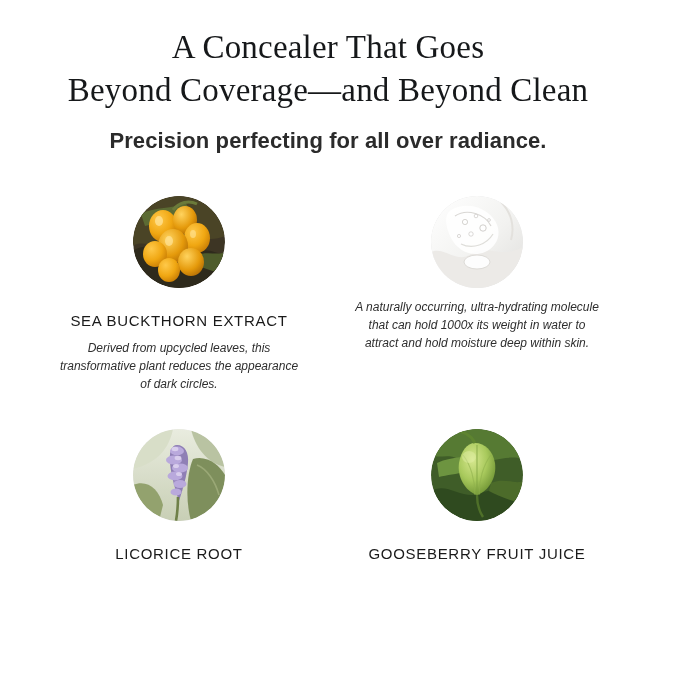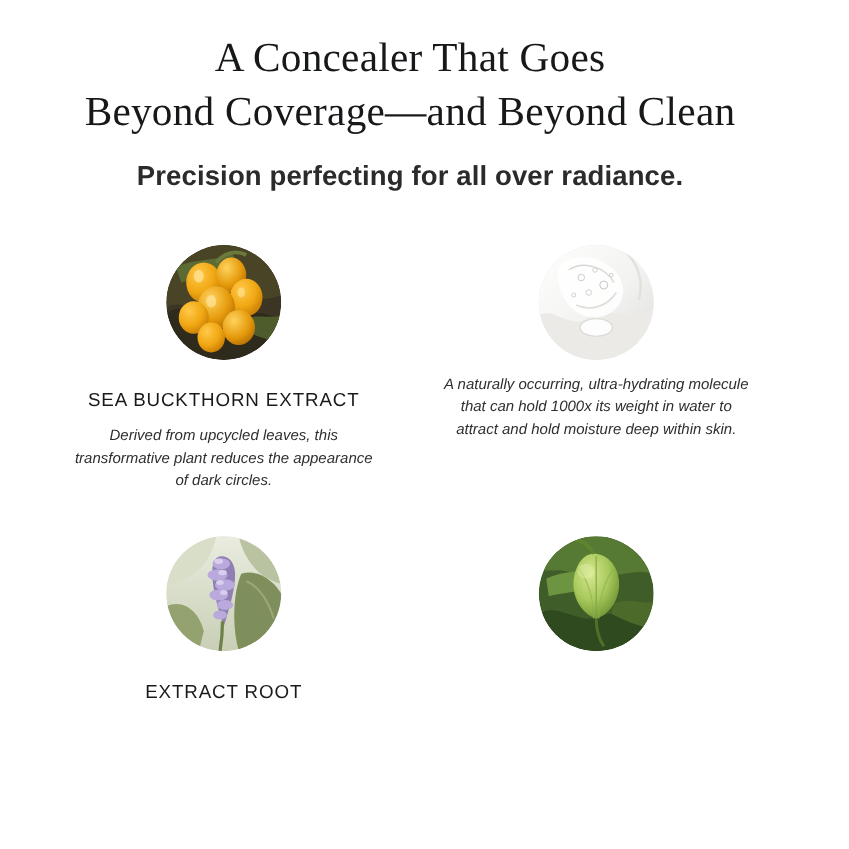--- a/index.html
+++ b/index.html
@@ -213,21 +213,21 @@
             <g fill="#ded5f0" opacity="0.85">
               <ellipse cx="42" cy="20" rx="3.4" ry="2.2"></ellipse>
               <ellipse cx="45" cy="29" rx="3.4" ry="2.2"></ellipse>
               <ellipse cx="43" cy="37" rx="3" ry="2"></ellipse>
               <ellipse cx="46" cy="45" rx="3" ry="2"></ellipse>
             </g>
             <path d="M45 68 C45 78 44 86 43 92" stroke="#6f8049" stroke-width="2.6" fill="none"></path>
           </g>
         </svg>
       </div>
-      <div class="cell-title">EXTRACT ROOT</div>
+      <div class="cell-title">LICORICE ROOT</div>
     </div>
 
     <div class="cell wide">
       <div class="thumb">
         <svg width="92" height="92" viewBox="0 0 92 92" aria-hidden="true">
           <defs>
             <clipPath id="c4">
                 <circle cx="46" cy="46" r="46"></circle>
               </clipPath>
             <radialGradient id="goose" cx="38%" cy="32%" r="72%">
@@ -245,16 +245,17 @@
             <path d="M44 14 C54 14 62 22 64 34 C66 48 58 62 46 66 C34 62 26 48 28 34 C30 22 36 14 44 14 Z" fill="url(#goose)"></path>
             <path d="M46 16 C46 30 46 52 46 66" stroke="#7fa341" stroke-width="1.2" fill="none" opacity="0.7"></path>
             <path d="M32 26 C40 36 44 52 44 66" stroke="#8fb04d" stroke-width="1.1" fill="none" opacity="0.6"></path>
             <path d="M60 26 C52 36 48 52 48 66" stroke="#8fb04d" stroke-width="1.1" fill="none" opacity="0.6"></path>
             <ellipse cx="38" cy="28" rx="7" ry="6" fill="#e2f0a8" opacity="0.45"></ellipse>
             <path d="M44 14 C40 6 32 2 24 2" stroke="#5e8430" stroke-width="3" fill="none"></path>
             <path d="M46 66 C46 74 48 82 52 88" stroke="#4f7029" stroke-width="2.4" fill="none"></path>
           </g>
         </svg>
       </div>
+      <div class="cell-title">GOOSEBERRY FRUIT JUICE</div>
     </div>
 
   </div>
 </div>
 
 </body></html>

